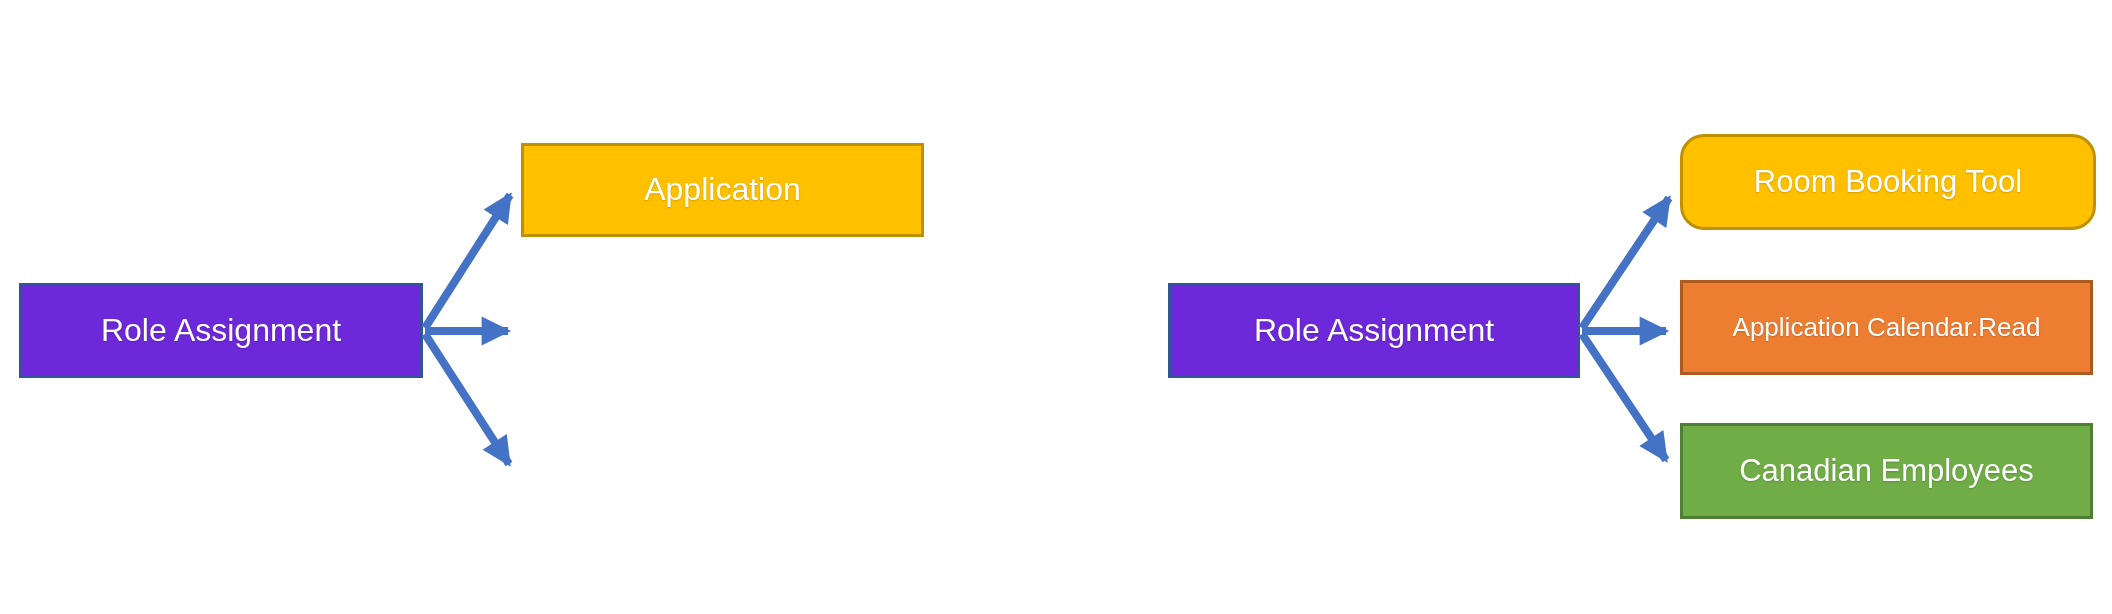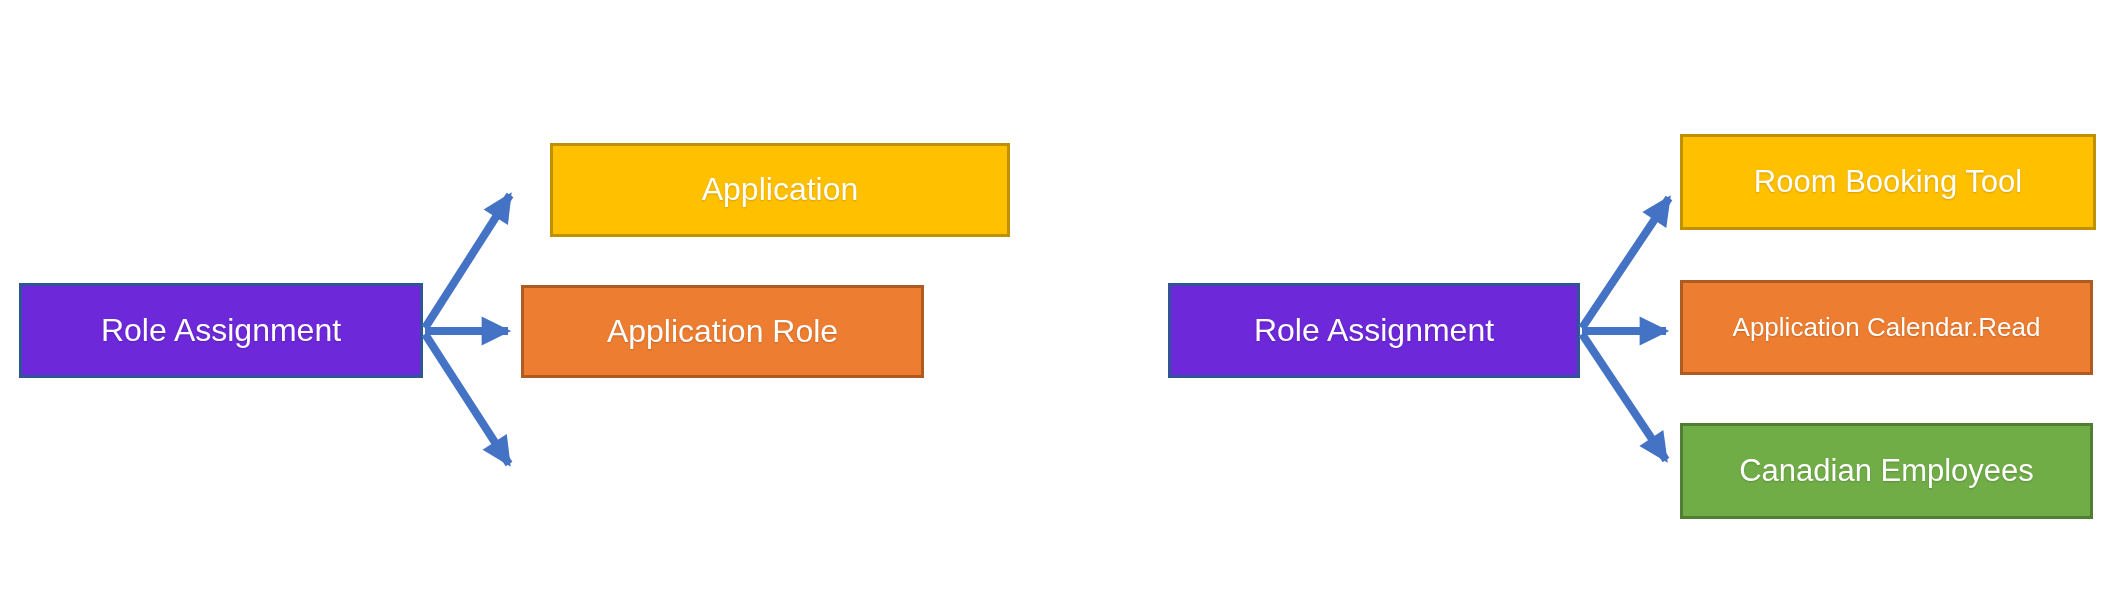--- a/index.html
+++ b/index.html
@@ -30,27 +30,27 @@
     line-height: 1.1;
     white-space: nowrap;
   }
   .box-blue   { background: #6d28d9; border-color: #2F5597; }
   .box-yellow { background: #FFC000; border-color: #BF9000; }
   .box-orange { background: #ED7D31; border-color: #AE5A21; }
   .box-green  { background: #70AD47; border-color: #507E32; }
 
   
   .d1-source { left: 19px;  top: 283px; width: 404px; height: 95px; font-size: 32px; }
-  .d1-t0     { left: 550px; top: 143px; width: 460px; height: 94px; font-size: 32px; }
+  .d1-t0     { left: 521px; top: 143px; width: 403px; height: 94px; font-size: 32px; }
   .d1-t1     { left: 521px; top: 285px; width: 403px; height: 93px; font-size: 32px; }
   .d1-t2     { left: 521px; top: 427px; width: 403px; height: 95px; font-size: 32px; }
 
   
   .d2-source { left: 1168px; top: 283px; width: 412px; height: 95px; font-size: 32px; }
-  .d2-t0     { left: 1680px; top: 134px; width: 416px; height: 96px; font-size: 31px; }
+  .d2-t0     { left: 1680px; top: 134px; width: 416px; height: 96px; font-size: 31px; border-radius: 24px; }
   .d2-t1     { left: 1680px; top: 280px; width: 413px; height: 95px; font-size: 26px; }
   .d2-t2     { left: 1680px; top: 423px; width: 413px; height: 96px; font-size: 31px; }
 
   .arrow-layer {
     position: absolute;
     left: 0; top: 0;
     width: 2112px;
     height: 614px;
     pointer-events: none;
   }
@@ -58,23 +58,20 @@
 </head>
 <body>
 
 <div class="canvas">
 
   <div class="box box-blue d1-source">
     <span>Role Assignment</span>
   </div>
   <div class="box box-yellow d1-t0">
     <span>Application</span>
-  </div>
-  <div class="box box-orange d1-t1">
-    <span>Application Role</span>
   </div>
 
   <div class="box box-blue d2-source">
     <span>Role Assignment</span>
   </div>
   <div class="box box-yellow d2-t0">
     <span>Room Booking Tool</span>
   </div>
   <div class="box box-orange d2-t1">
     <span>Application Calendar.Read</span>

